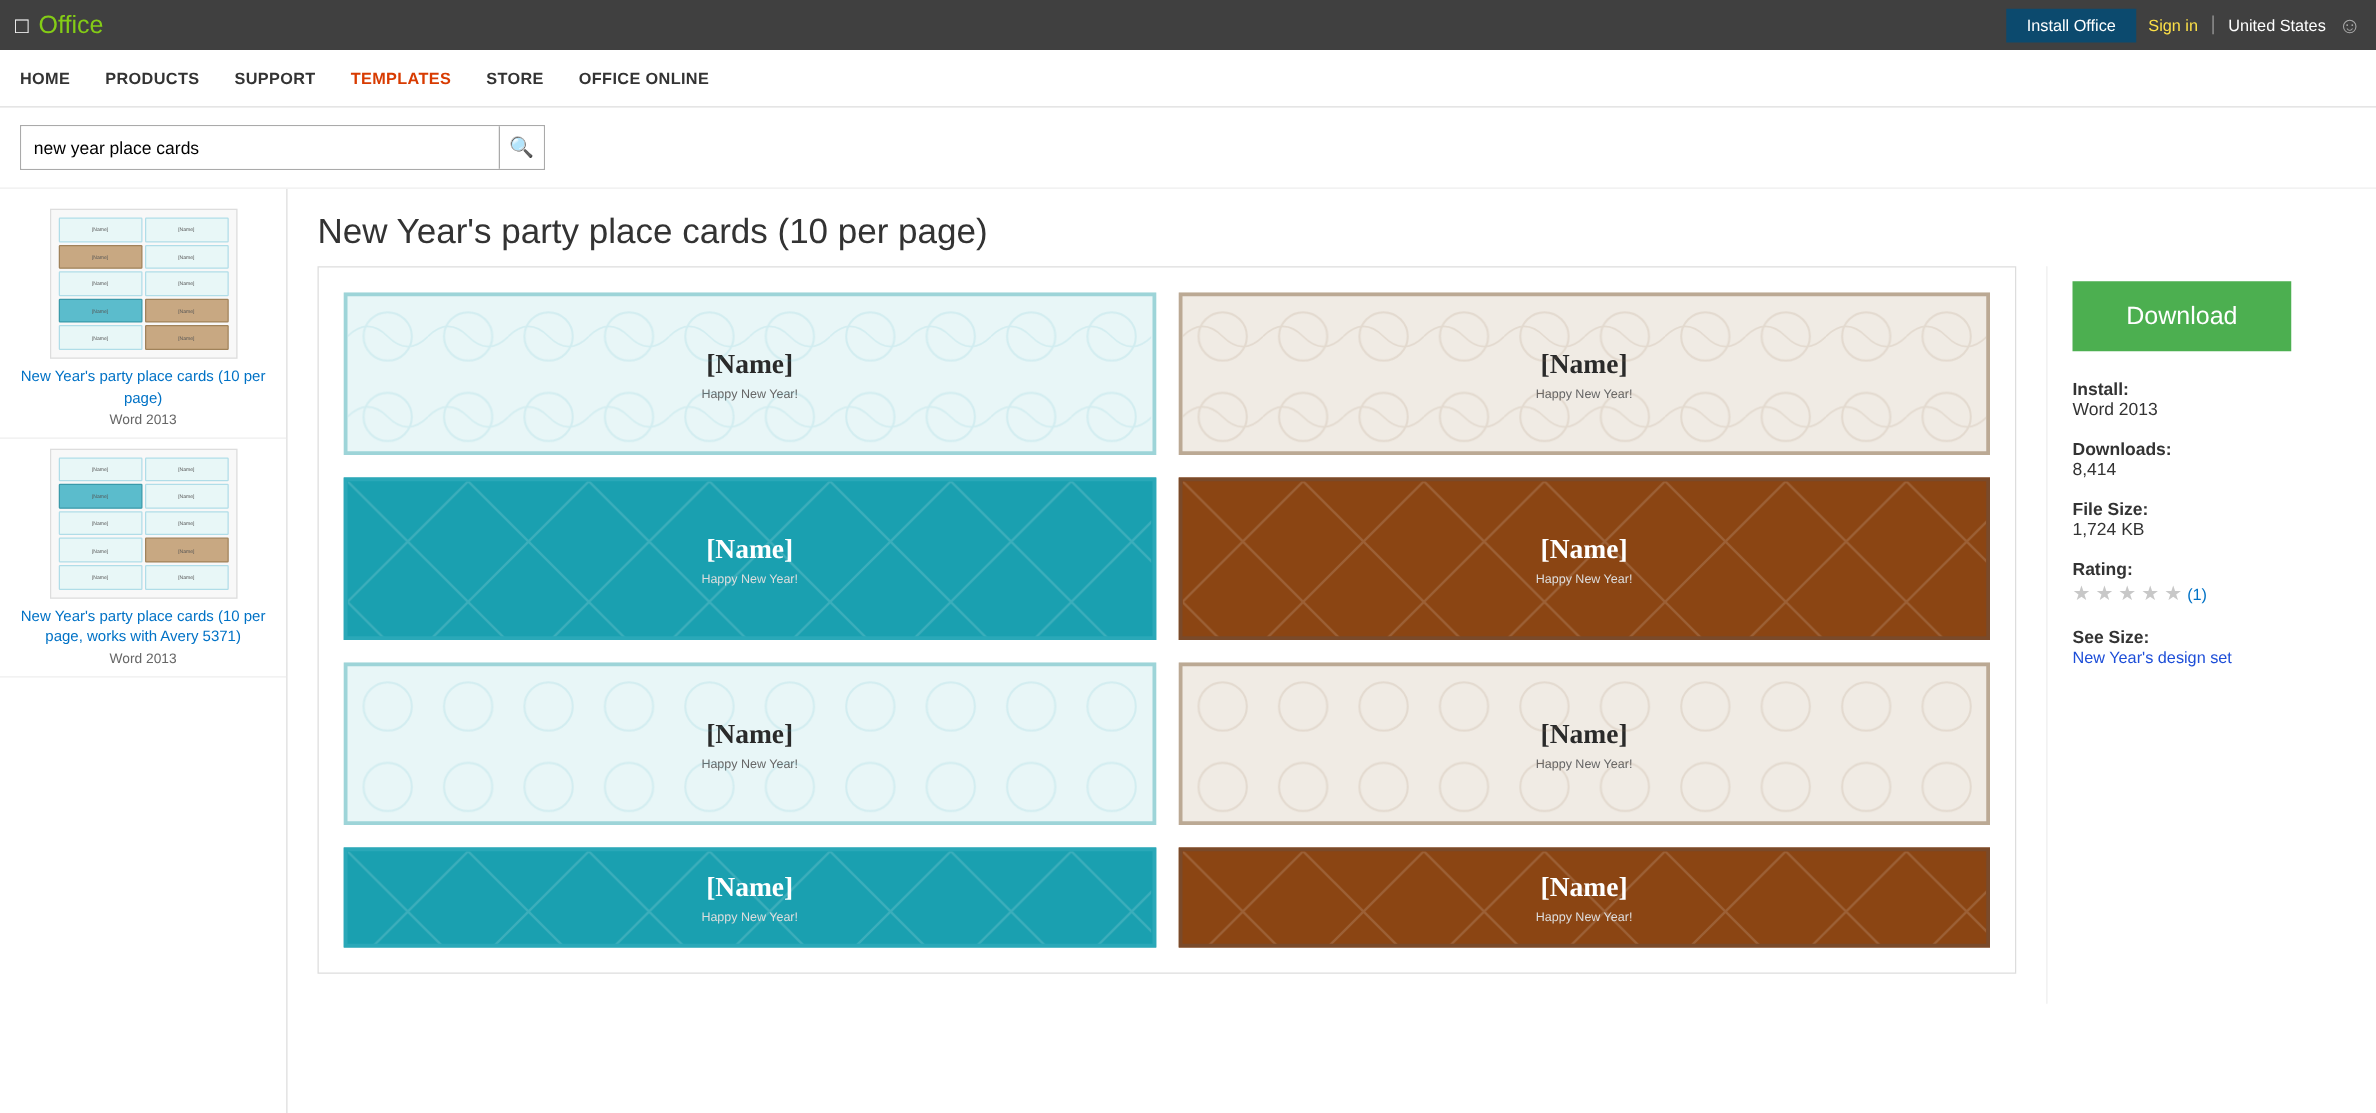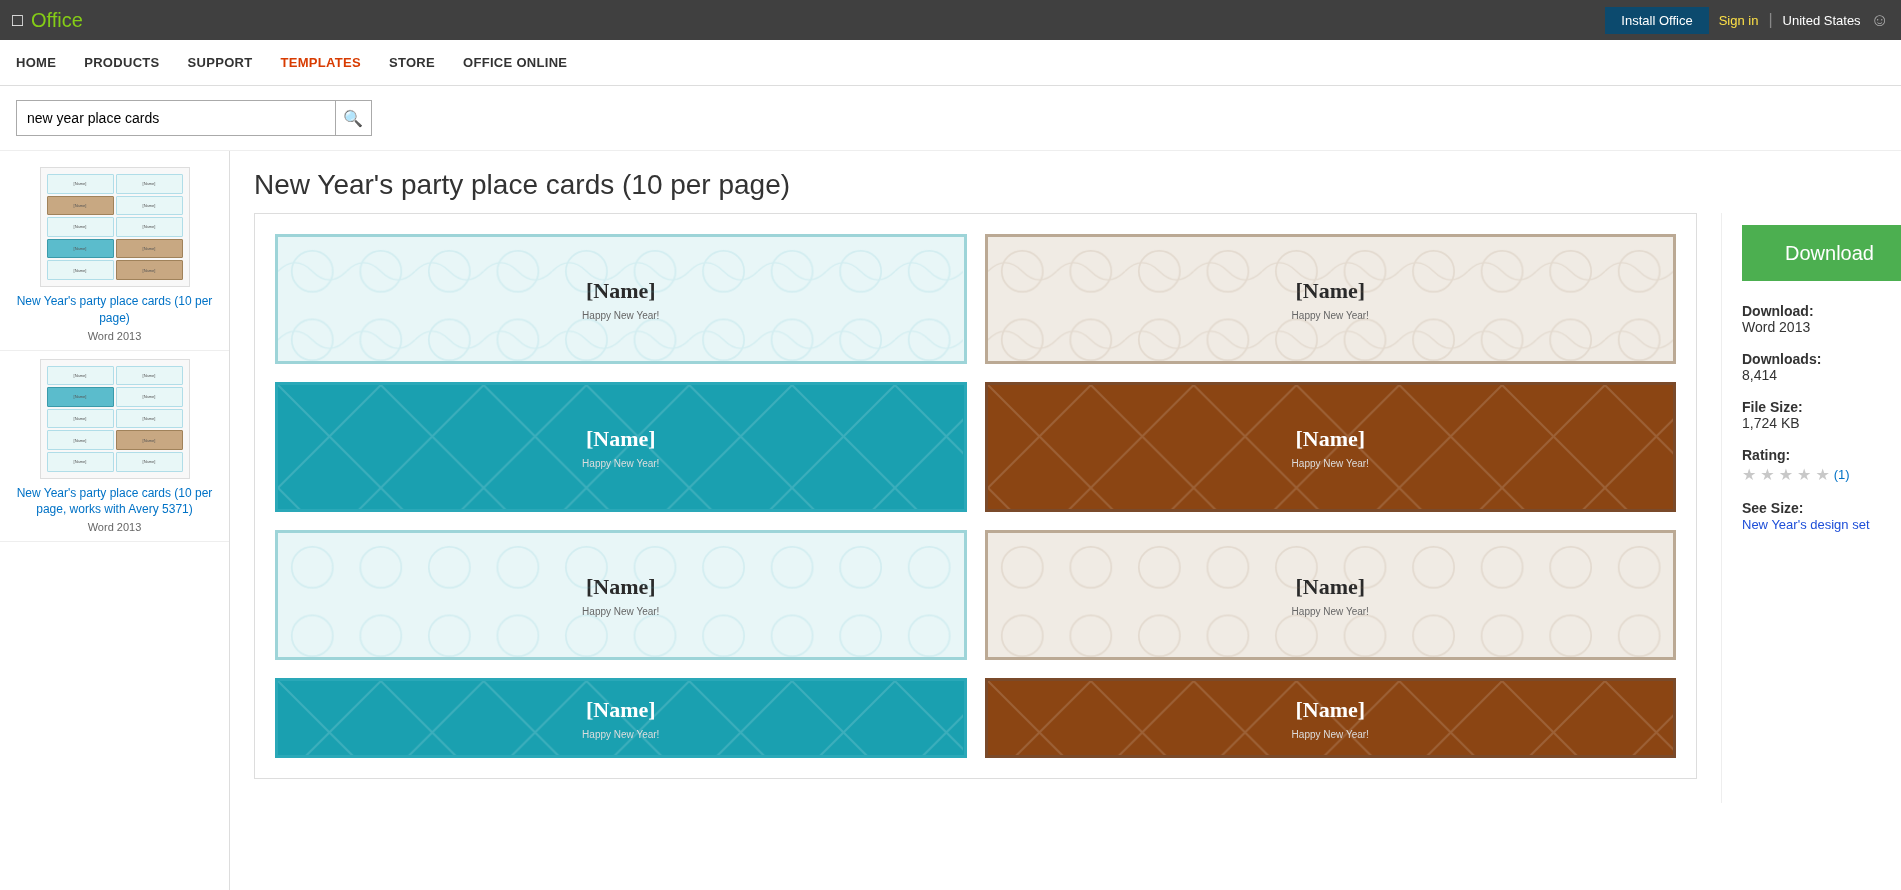--- a/index.html
+++ b/index.html
@@ -53,21 +53,21 @@
 
     
     .search-bar {
       padding: 14px 16px;
       border-bottom: 1px solid #eee;
     }
     .search-container {
       display: flex;
       align-items: center;
       border: 1px solid #aaa;
-      width: 356px;
+      width: 420px;
       height: 36px;
     }
     .search-input {
       flex: 1;
       border: none;
       outline: none;
       font-size: 14px;
       padding: 0 10px;
       height: 100%;
     }
@@ -254,21 +254,21 @@
 
     .card-pattern {
       position: absolute;
       top: 0; left: 0; right: 0; bottom: 0;
       opacity: 0.15;
       pointer-events: none;
     }
 
     
     .right-panel {
-      width: 180px;
+      width: 264px;
       padding: 12px 20px;
       border-left: 1px solid #eee;
       flex-shrink: 0;
     }
 
     .download-btn {
       background: #4caf50;
       color: #fff;
       border: none;
       width: 175px;
@@ -519,21 +519,21 @@
             </div>
 
           </div>
         </div>
       </div>
 
       <div class="right-panel">
         <button class="download-btn">Download</button>
 
         <div class="info-row">
-          <div class="info-label">Download:</div>
+          <div class="info-label">Install:</div>
           <div class="info-value">Word 2013</div>
         </div>
 
         <div class="info-row">
           <div class="info-label">Downloads:</div>
           <div class="info-value">8,414</div>
         </div>
 
         <div class="info-row">
           <div class="info-label">File Size:</div>

